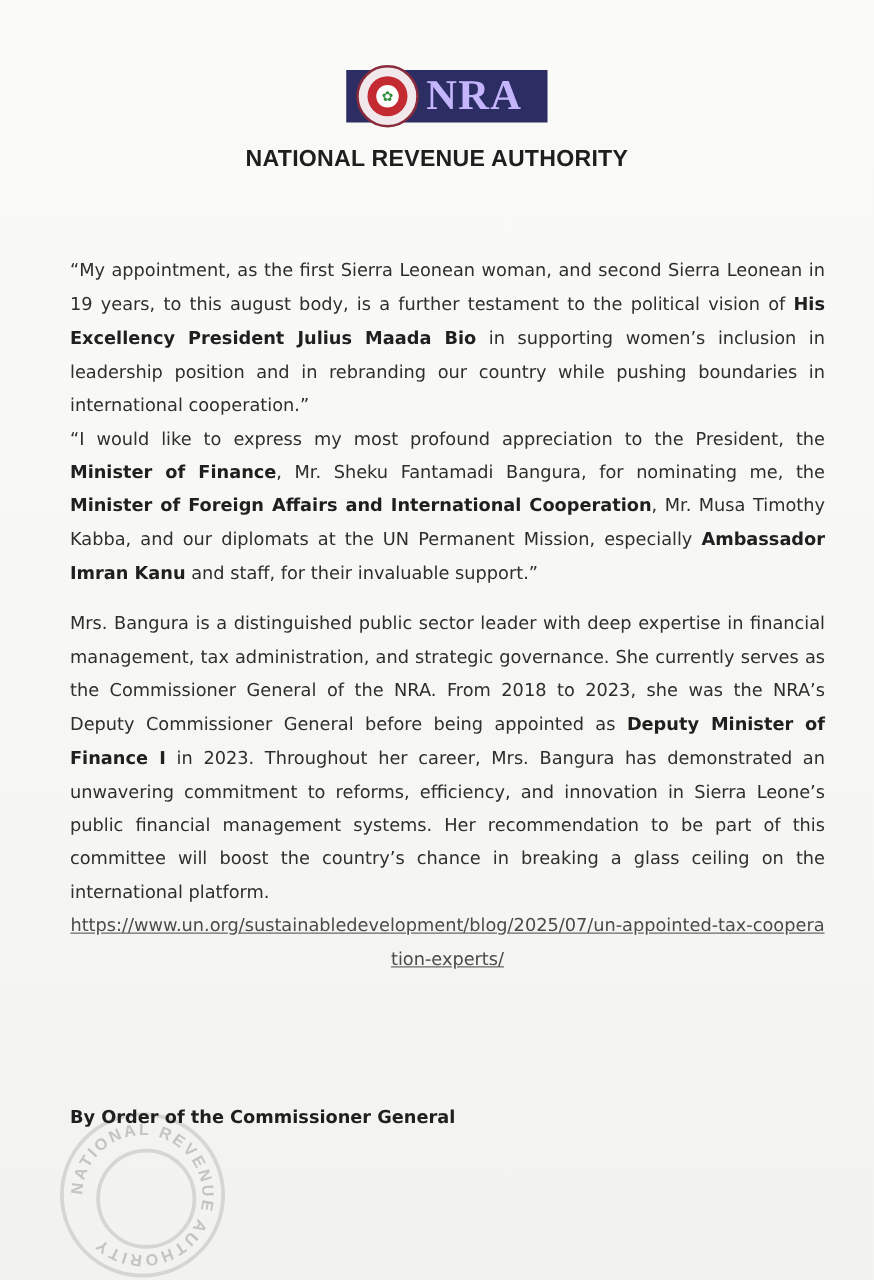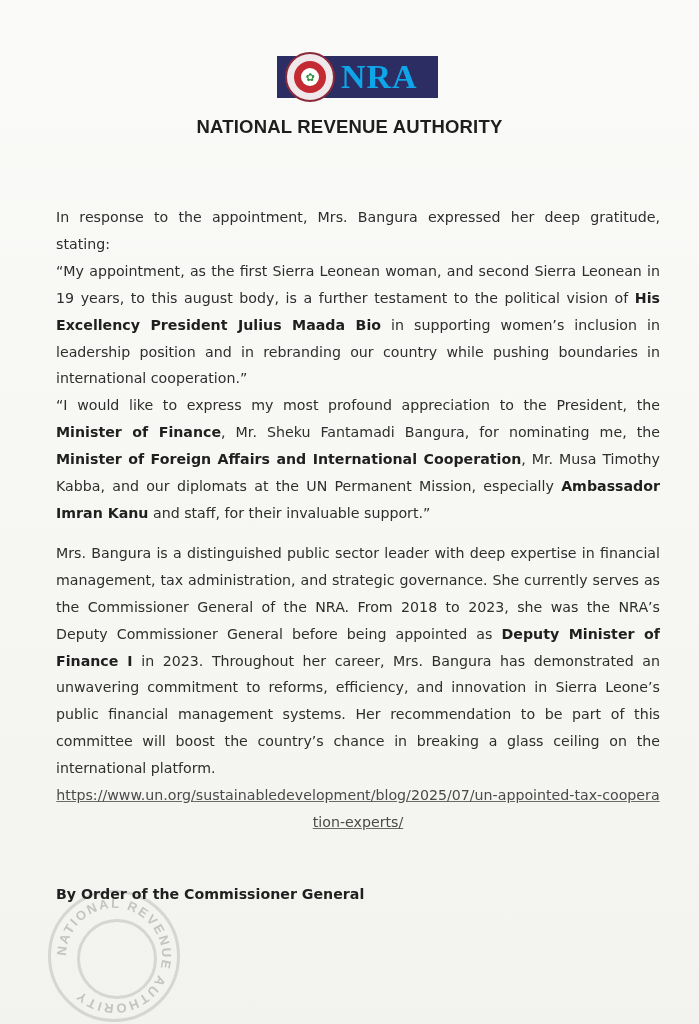--- a/index.html
+++ b/index.html
@@ -29,21 +29,21 @@
     display: flex; align-items: center; justify-content: center;
   }
   .logo .seal .core {
     width: 18px; height: 18px; border-radius: 50%; background: #fff;
     display: flex; align-items: center; justify-content: center;
     color: #2f8f3e; font-size: 11px; font-weight: bold;
   }
   .logo .nra {
     position: absolute; left: 64px; top: 4px;
     font-family: "Liberation Serif", serif; font-weight: bold;
-    font-size: 34px; color: #0ea5e9; letter-spacing: 1px; line-height: 34px;
+    font-size: 34px; color: #c4b5fd; letter-spacing: 1px; line-height: 34px;
   }
   .org-title {
     position: absolute; left: 0; width: 699px; top: 116px; text-align: center;
     font-family: "Liberation Sans", sans-serif; font-weight: bold;
     font-size: 18.5px; color: #1e1e1e; letter-spacing: 0.2px;
   }
   .unit {
     position: absolute; left: 0; width: 699px; top: 172px; text-align: center;
     font-family: "Liberation Mono", monospace; font-weight: bold;
     font-size: 11.5px; color: #2a2a2a;
@@ -87,21 +87,20 @@
       <div class="ring">
           <div class="core">✿</div>
         </div>
     </div>
     <span class="nra">NRA</span>
   </div>
 
   <div class="org-title">NATIONAL REVENUE AUTHORITY</div>
 
   <div class="body">
-    <p><span>In response to the appointment, Mrs. Bangura expressed her deep gratitude, stating:</span></p>
     <p><span>“My appointment, as the first Sierra Leonean woman, and second Sierra Leonean in 19 years, to this august body, is a further testament to the political vision of </span><b>His Excellency President Julius Maada Bio</b><span> in supporting women’s inclusion in leadership position and in rebranding our country while pushing boundaries in international cooperation.”</span></p>
     <p><span>“I would like to express my most profound appreciation to the President, the </span><b>Minister of Finance</b><span>, Mr. Sheku Fantamadi Bangura, for nominating me, the </span><b>Minister of Foreign Affairs and International Cooperation</b><span>, Mr. Musa Timothy Kabba, and our diplomats at the UN Permanent Mission, especially </span><b>Ambassador Imran Kanu</b><span> and staff, for their invaluable support.”</span></p>
     <div class="gap"></div>
     <p><span>Mrs. Bangura is a distinguished public sector leader with deep expertise in financial management, tax administration, and strategic governance. She currently serves as the Commissioner General of the NRA. From 2018 to 2023, she was the NRA’s Deputy Commissioner General before being appointed as </span><b>Deputy Minister of Finance I</b><span> in 2023. Throughout her career, Mrs. Bangura has demonstrated an unwavering commitment to reforms, efficiency, and innovation in Sierra Leone’s public financial management systems. Her recommendation to be part of this committee will boost the country’s chance in breaking a glass ceiling on the international platform.</span></p>
     <p class="link">https://www.un.org/sustainabledevelopment/blog/2025/07/un-appointed-tax-cooperation-experts/</p>
   </div>
 
   <div class="stamp">
     <div class="inner"></div>
     <svg class="txt" viewBox="0 0 126 126">

